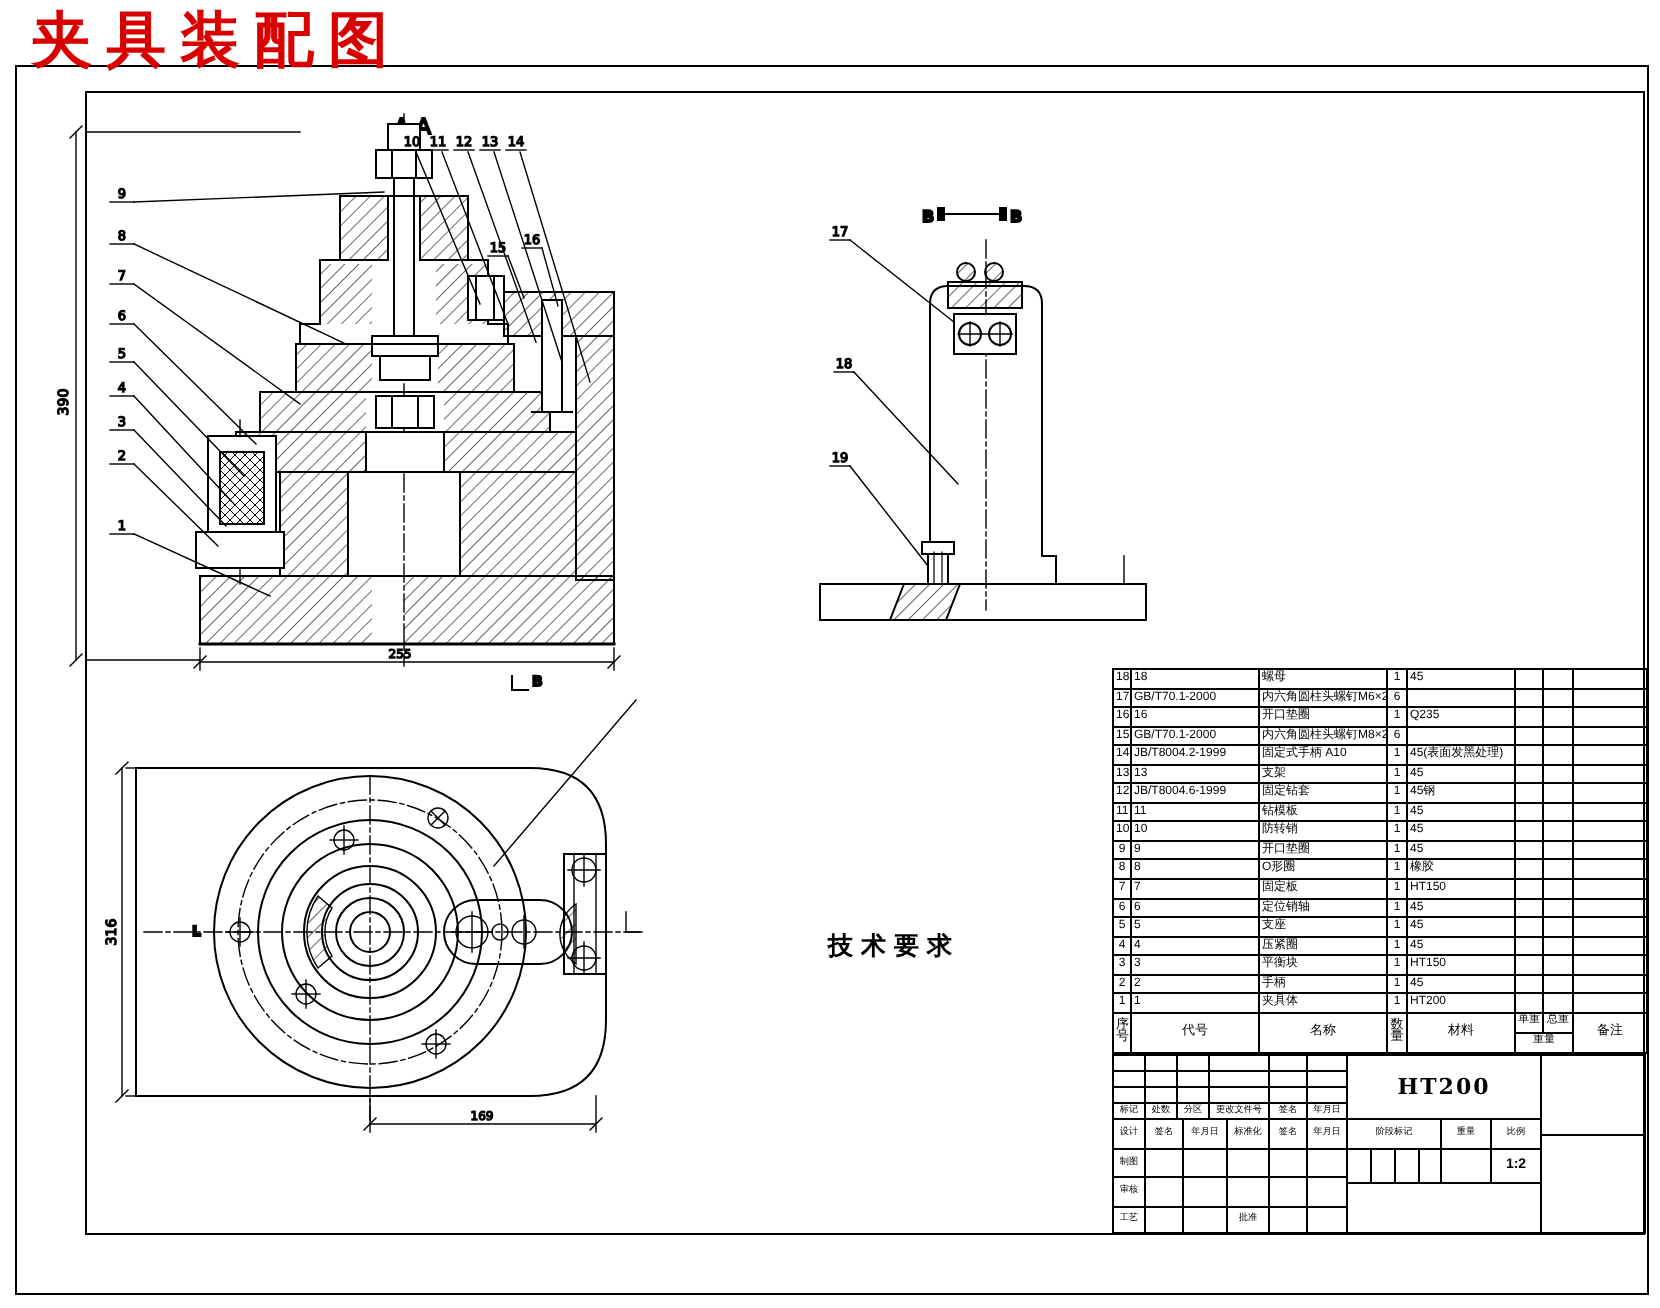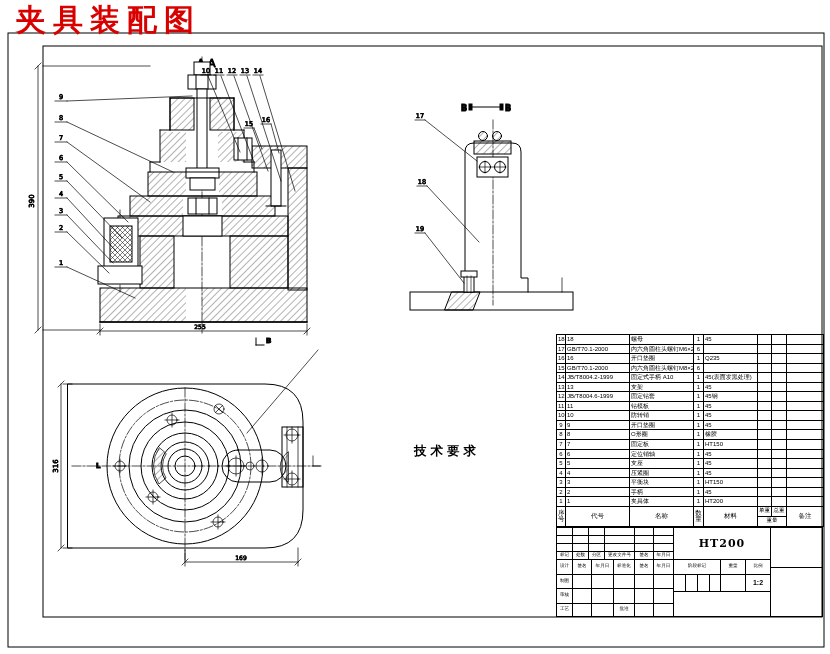--- a/index.html
+++ b/index.html
@@ -9,21 +9,21 @@
     font-family: "Liberation Sans", "DejaVu Sans", sans-serif; color:#000; overflow:hidden;
   }
   svg text { fill:#000; font-family:"DejaVu Sans","Liberation Sans",sans-serif; }
   
   #cad-title {
     position:absolute; left:16px; top:0px; font-size:30px; font-weight:bold;
     color:#d90000; letter-spacing:7px; font-family:"DejaVu Serif","Liberation Serif",serif;
     z-index:5; white-space:nowrap;
   }
   
-  #techreq { position:absolute; left:327px; top:443px; width:240px; z-index:3; }
+  #techreq { position:absolute; left:327px; top:465px; width:240px; z-index:3; }
   #techreq .tr-title { text-align:center; font-size:12.5px; font-weight:bold; letter-spacing:4px; margin-bottom:2px;}
   #techreq .tr-line { font-size:10.5px; font-weight:bold; line-height:13.5px; white-space:nowrap;}
   
   #bom { position:absolute; left:556px; top:334px; width:267px; height:193px; z-index:3; }
   #bom table { border-collapse:collapse; table-layout:fixed; width:267px; height:193px; }
   #bom td { border:1px solid #000; font-size:6px; line-height:6.5px; padding:0 1px;
             overflow:hidden; white-space:nowrap; height:9.5px; vertical-align:middle;}
   #bom tr.bh td { font-size:6.5px; text-align:center; white-space:normal; height:20px; }
   #bom td.num { text-align:center; }
   #bom .wsplit { display:grid; grid-template-columns:1fr 1fr; height:100%; font-size:5.5px; text-align:center;}

